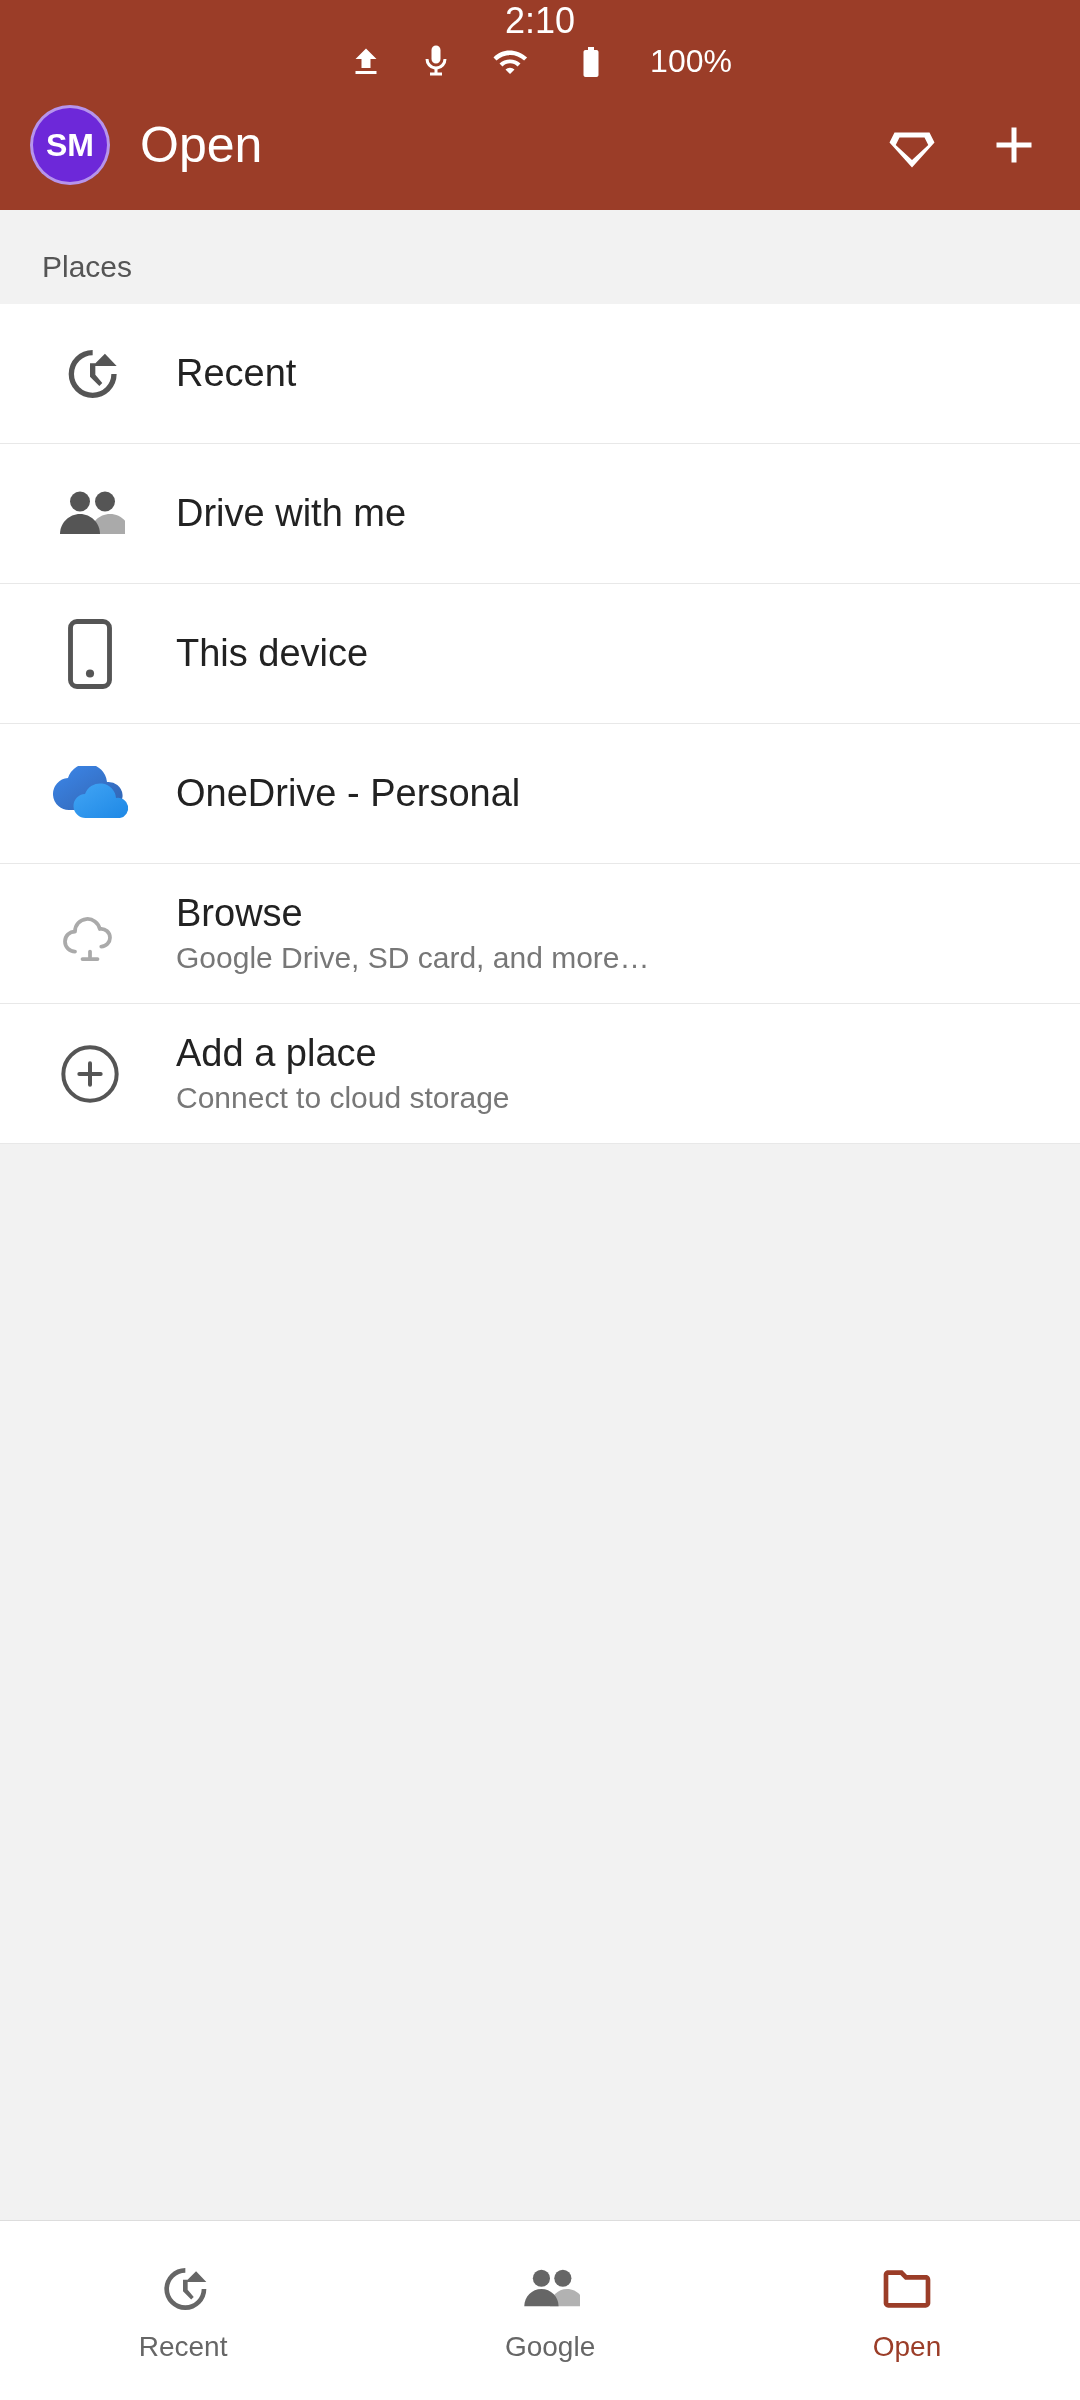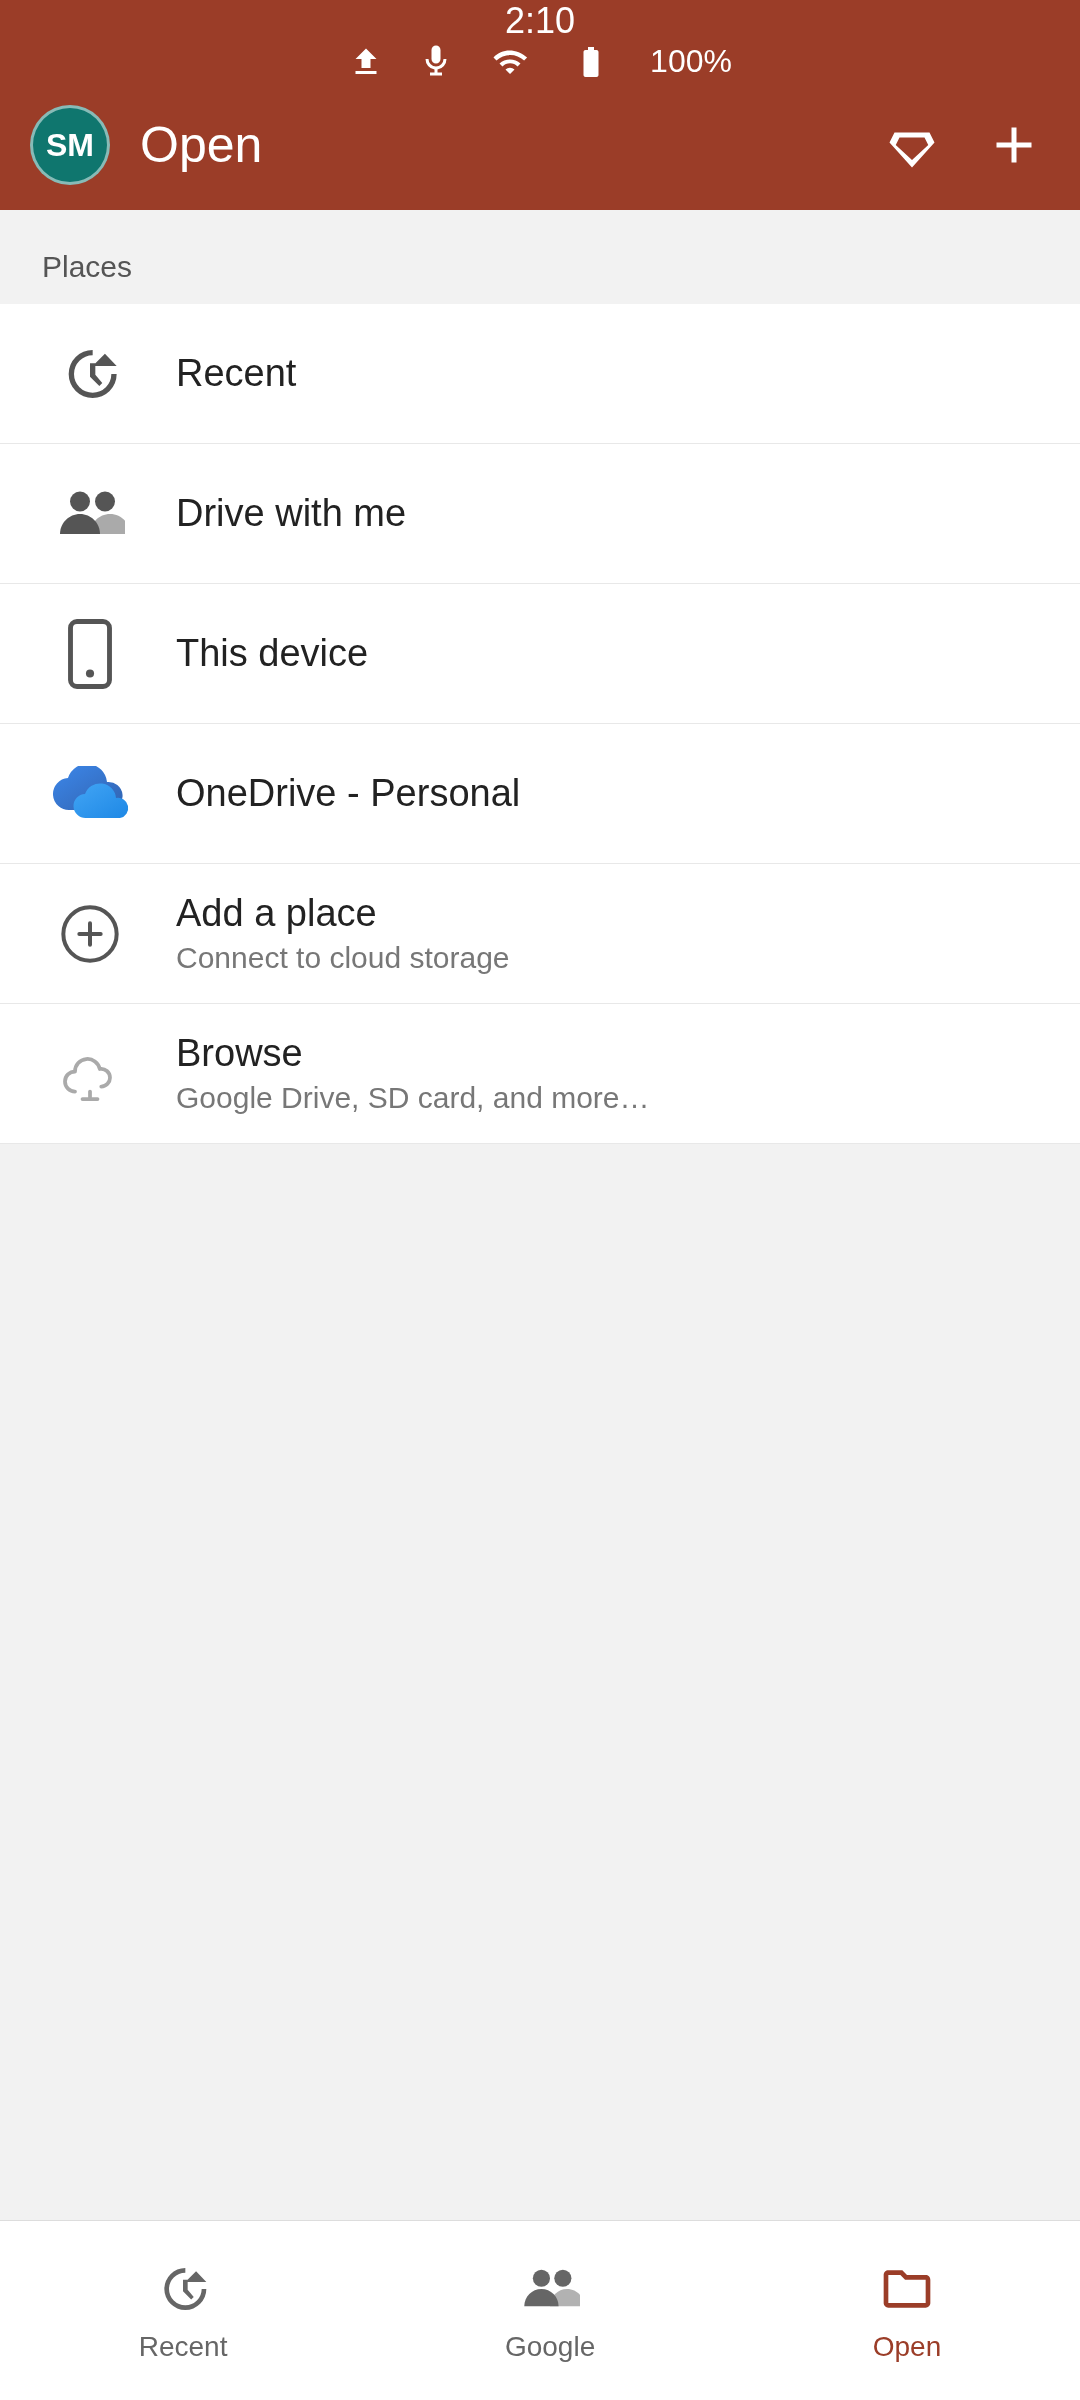--- a/index.html
+++ b/index.html
@@ -51,21 +51,21 @@
       background: #9b3d28;
       display: flex;
       align-items: center;
       padding: 0 30px;
       gap: 30px;
     }
     .avatar {
       width: 80px;
       height: 80px;
       border-radius: 50%;
-      background: #0f766e;
+      background: #6d28d9;
       border: 3px solid rgba(255,255,255,0.5);
       display: flex;
       align-items: center;
       justify-content: center;
       color: white;
       font-size: 32px;
       font-weight: bold;
       flex-shrink: 0;
     }
     .toolbar-title {
@@ -275,43 +275,43 @@
         <path d="M35 26H18a6 6 0 0 1-.5-12 8 8 0 0 1 15.5 2A5 5 0 0 1 35 26z" fill="url(#od2)"></path>
       </svg>
     </div>
     <div class="item-text">
       <span class="item-title">OneDrive - Personal</span>
     </div>
   </div>
 
   <div class="list-item">
     <div class="item-icon">
+      <svg width="68" height="60" viewBox="0 0 24 24" fill="none" stroke="#aaa" stroke-width="1.5" stroke-linecap="round" stroke-linejoin="round">
+        <path d="M6 19a4 4 0 0 1-4-4 4 4 0 0 1 4-4 5 5 0 0 1 9.9-1A3.5 3.5 0 0 1 20 13.5 3.5 3.5 0 0 1 16.5 17" fill="none"></path>
+        <polyline points="12 19 12 22"></polyline>
+        <polyline points="9 22 12 22 15 22"></polyline>
+      </svg>
+    </div>
+    <div class="item-text">
+      <span class="item-title">Browse</span>
+      <span class="item-subtitle">Google Drive, SD card, and more…</span>
+    </div>
+  </div>
+
+  <div class="list-item">
+    <div class="item-icon">
       <svg width="64" height="64" viewBox="0 0 24 24" fill="none" stroke="#555" stroke-width="1.5" stroke-linecap="round">
         <circle cx="12" cy="12" r="10"></circle>
         <line x1="12" y1="8" x2="12" y2="16"></line>
         <line x1="8" y1="12" x2="16" y2="12"></line>
       </svg>
     </div>
     <div class="item-text">
       <span class="item-title">Add a place</span>
       <span class="item-subtitle">Connect to cloud storage</span>
-    </div>
-  </div>
-
-  <div class="list-item">
-    <div class="item-icon">
-      <svg width="68" height="60" viewBox="0 0 24 24" fill="none" stroke="#aaa" stroke-width="1.5" stroke-linecap="round" stroke-linejoin="round">
-        <path d="M6 19a4 4 0 0 1-4-4 4 4 0 0 1 4-4 5 5 0 0 1 9.9-1A3.5 3.5 0 0 1 20 13.5 3.5 3.5 0 0 1 16.5 17" fill="none"></path>
-        <polyline points="12 19 12 22"></polyline>
-        <polyline points="9 22 12 22 15 22"></polyline>
-      </svg>
-    </div>
-    <div class="item-text">
-      <span class="item-title">Browse</span>
-      <span class="item-subtitle">Google Drive, SD card, and more…</span>
     </div>
   </div>
 
 </div>
 
 <div class="bottom-nav">
 
   <div class="nav-item">
     <div class="nav-icon">
       <svg width="56" height="56" viewBox="0 0 24 24" fill="#666">

